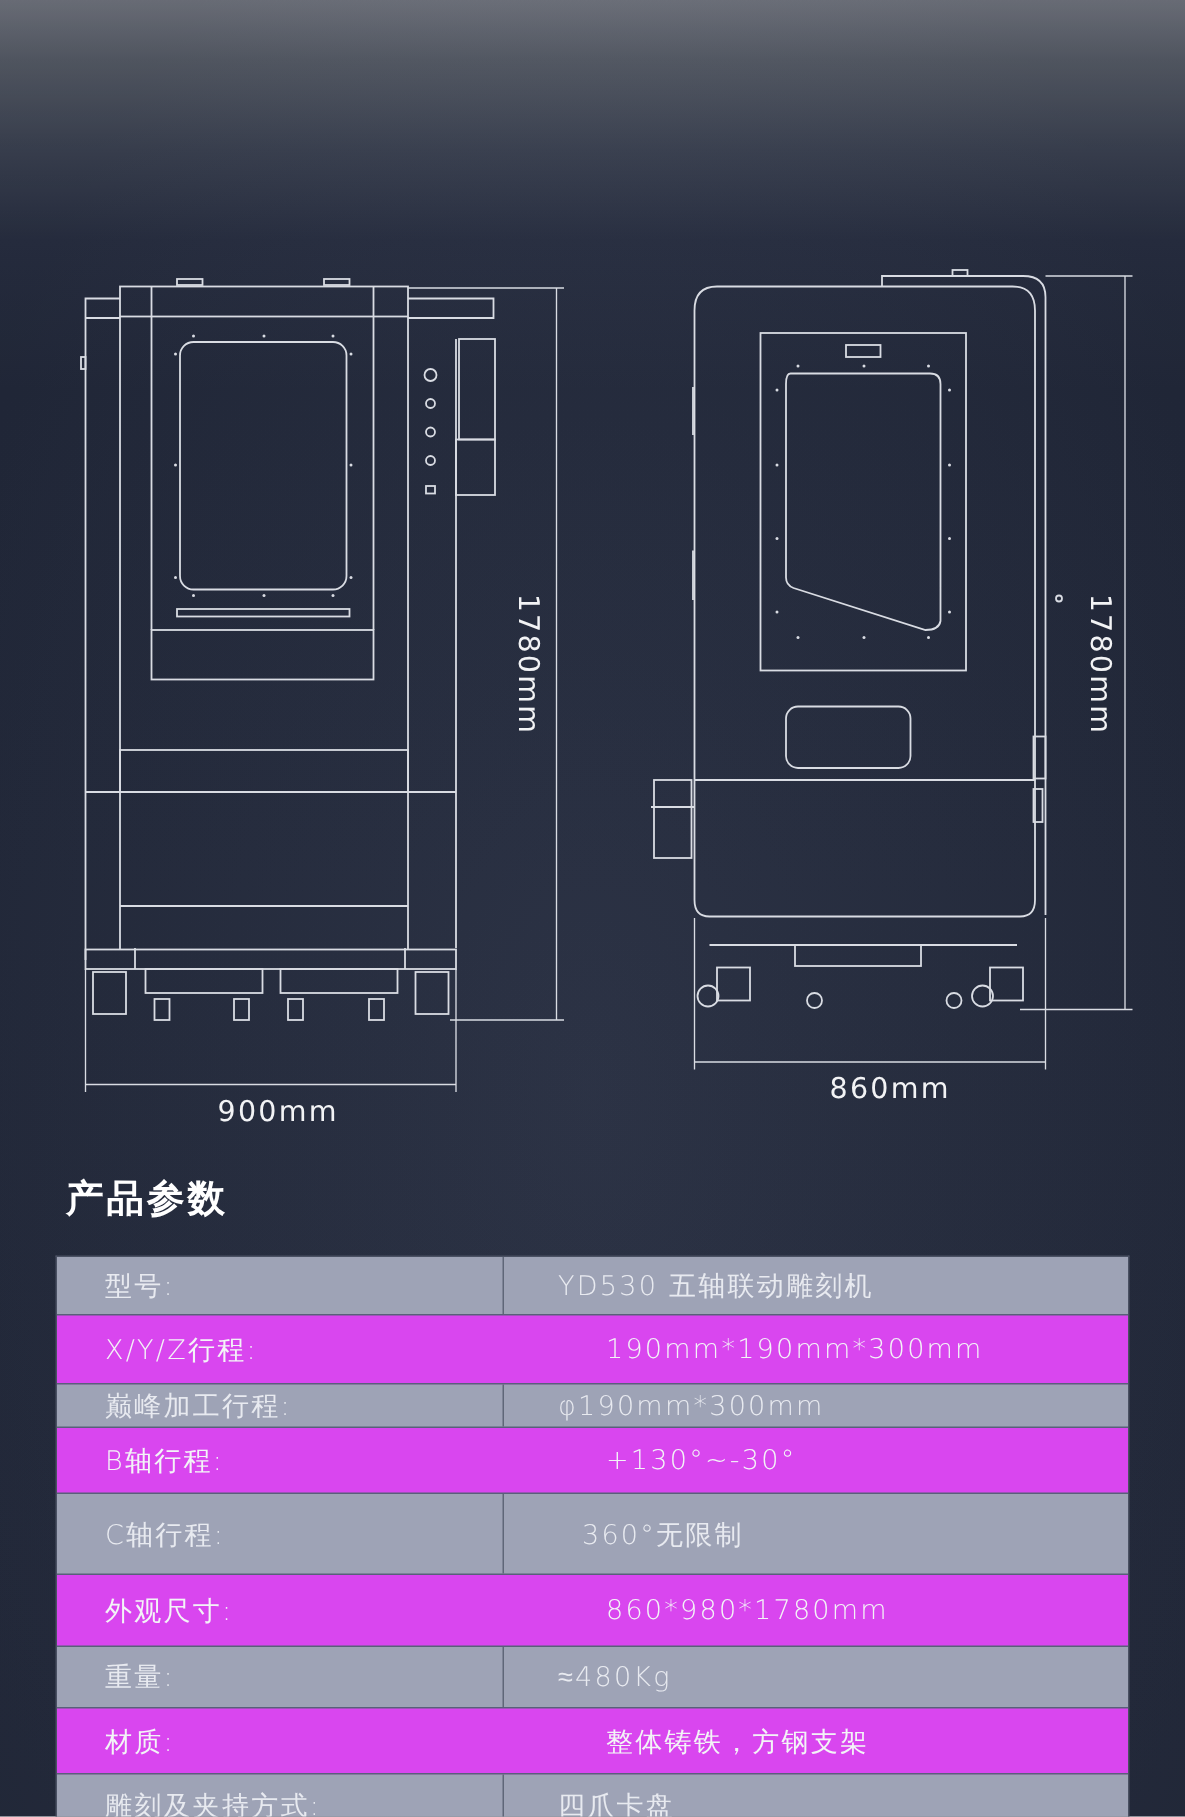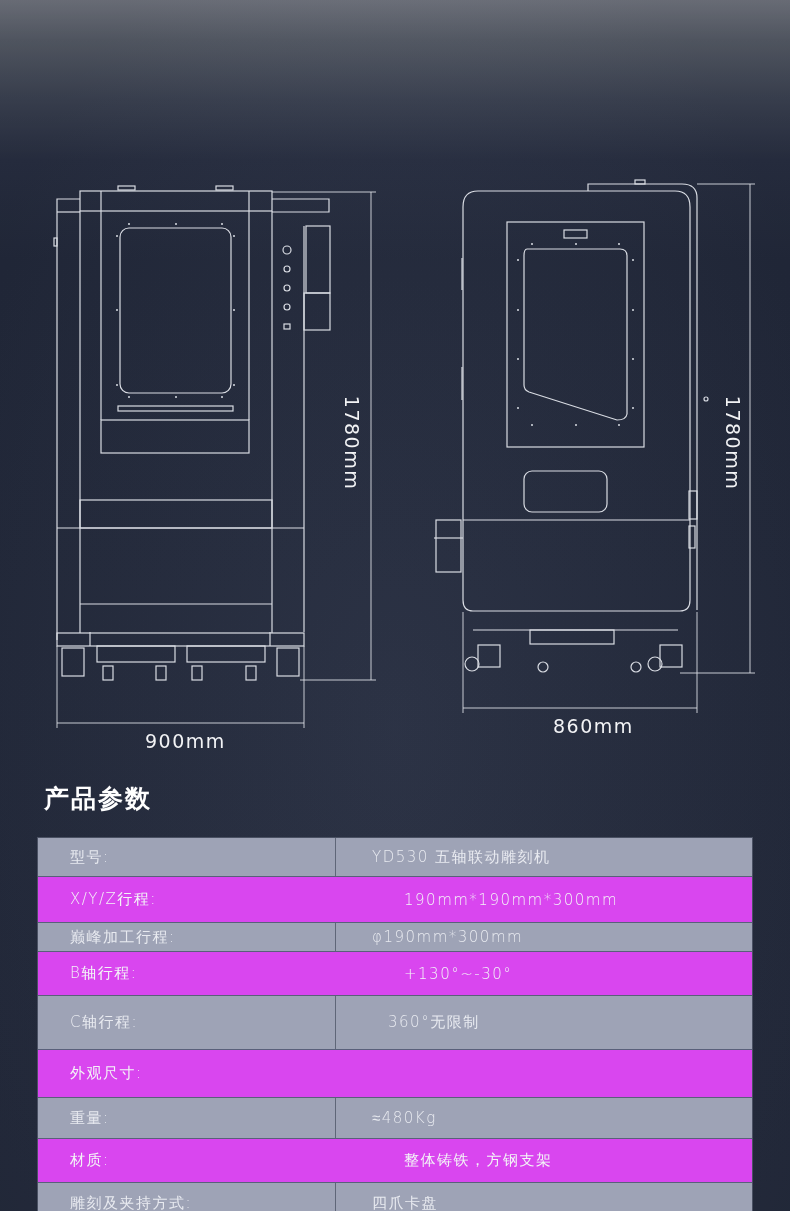--- a/index.html
+++ b/index.html
@@ -27,21 +27,21 @@
     font-size: 25px; font-weight: bold; letter-spacing: 2px; color: #ffffff;
   }
   .spec-table {
     position: absolute; left: 37px; top: 837px; width: 716px;
     border-left: 1px solid #4a5163; border-right: 1px solid #4a5163; border-top: 1px solid #4a5163;
   }
   .spec-row { display: flex; width: 100%; border-bottom: 1px solid #59607a; }
   .spec-row.light { background: #9ea3b6; color: #e8eaf0; }
   .spec-row.dark { background: #d946ef; color: #f3f4f7; gap: 32px; }
   .spec-cell {
-    display: flex; align-items: center; font-size: 15px; letter-spacing: 1.5px;
+    display: flex; align-items: center; font-size: 18px; letter-spacing: 1.5px;
     font-family: "DejaVu Sans", sans-serif; font-weight: 300;
   }
   .spec-key { width: 298px; padding-left: 32px; border-right: 1px solid #5f6678; }
   .spec-val { flex: 1; padding-left: 36px; }
 </style>
 </head>
 <body>
 
 <div class="vignette"></div>
 
@@ -214,20 +214,21 @@
   <div class="spec-row dark" style="height:44px;">
     <div class="spec-cell spec-key" style="border-right-color:transparent;">B轴行程:</div>
     <div class="spec-cell spec-val">+130°~-30°</div>
   </div>
   <div class="spec-row light" style="height:54px;gap:16px;">
     <div class="spec-cell spec-key">C轴行程:</div>
     <div class="spec-cell spec-val">360°无限制</div>
   </div>
   <div class="spec-row dark" style="height:48px;">
     <div class="spec-cell spec-key" style="border-right-color:transparent;">外观尺寸:</div>
+    <div class="spec-cell spec-val">860*980*1780mm</div>
   </div>
   <div class="spec-row light" style="height:41px;">
     <div class="spec-cell spec-key">重量:</div>
     <div class="spec-cell spec-val">≈480Kg</div>
   </div>
   <div class="spec-row dark" style="height:44px;">
     <div class="spec-cell spec-key" style="border-right-color:transparent;">材质:</div>
     <div class="spec-cell spec-val">整体铸铁，方钢支架</div>
   </div>
   <div class="spec-row light" style="height:42px;">

